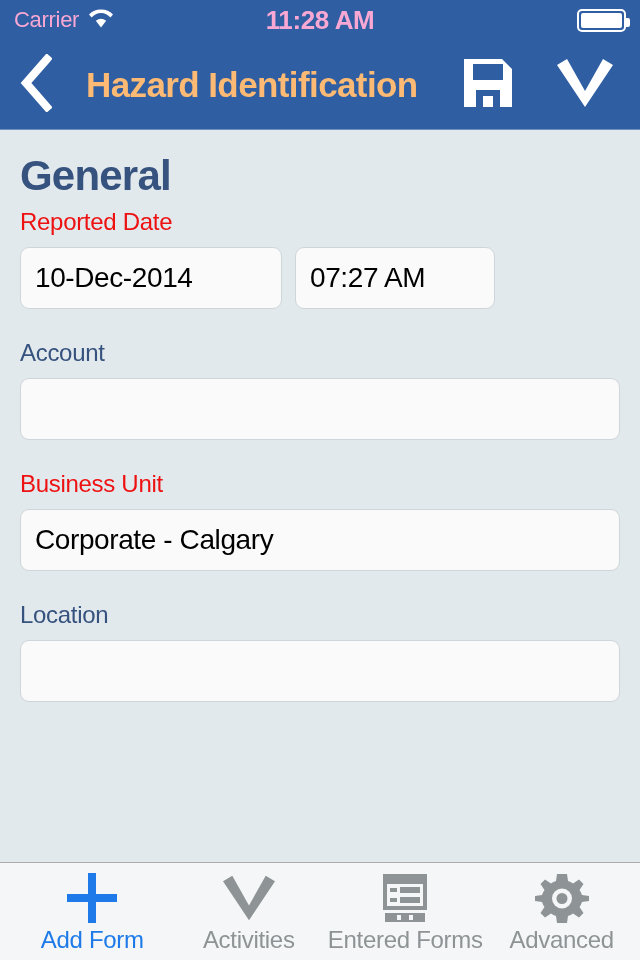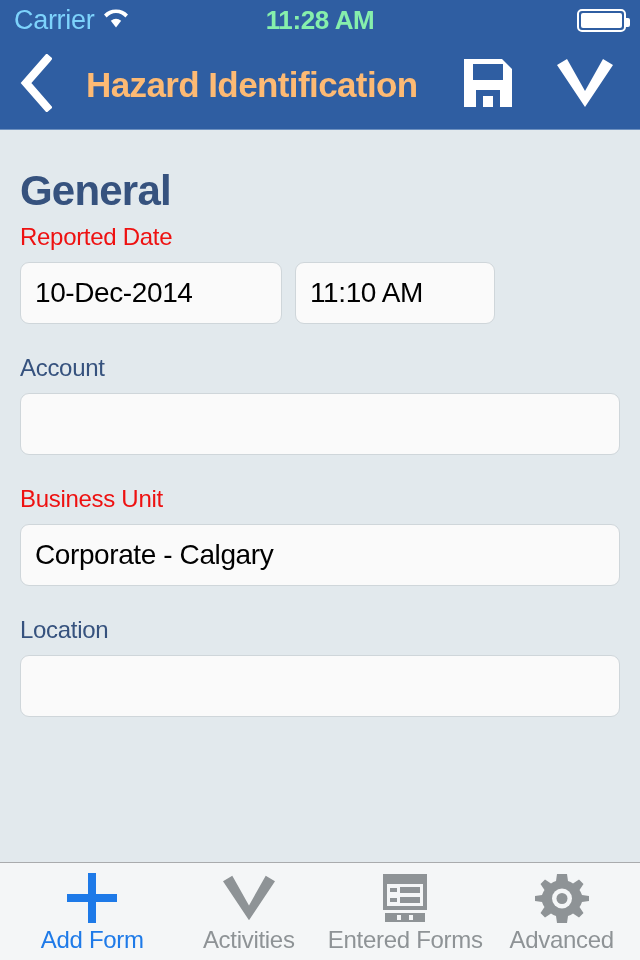--- a/index.html
+++ b/index.html
@@ -30,34 +30,34 @@
     display: flex;
     align-items: center;
     padding: 0 14px;
   }
   .status-left {
     display: flex;
     align-items: center;
     gap: 9px;
   }
   .carrier-text {
-    font-size: 27px;
+    font-size: 22px;
     letter-spacing: -0.3px;
     line-height: 1;
-    color: #7dd3fc;
+    color: #f9a8d4;
   }
   .wifi-icon { display: block; }
   .status-time {
     position: absolute;
     left: 0; right: 0;
     text-align: center;
     font-size: 26px;
     font-weight: bold;
     letter-spacing: -0.4px;
-    color: #86efac;
+    color: #f9a8d4;
     pointer-events: none;
   }
   .status-right {
     margin-left: auto;
     display: flex;
     align-items: center;
   }
   .battery {
     position: relative;
     width: 49px;
@@ -124,21 +124,21 @@
 
   
   .content {
     position: absolute;
     top: 130px;
     left: 0;
     right: 0;
     bottom: 98px;
     overflow: hidden;
     background: #e2e9ed;
-    padding: 15px 20px;
+    padding: 0 20px;
   }
 
   .section-title {
     font-size: 42px;
     font-weight: bold;
     color: #36527e;
     letter-spacing: -0.8px;
     margin-top: 22px;
     margin-bottom: 8px;
   }
@@ -272,21 +272,21 @@
   </div>
 
   <div class="content">
 
     <div class="section-title">General</div>
 
     <div class="field-group">
       <div class="field-label required">Reported Date</div>
       <div class="field-row">
         <div class="input-box date">10-Dec-2014</div>
-        <div class="input-box time">11:10 AM</div>
+        <div class="input-box time">07:27 AM</div>
       </div>
     </div>
 
 
     <div class="field-group">
       <div class="field-label optional">Account</div>
       <div class="input-box full"></div>
     </div>
 
     <div class="field-group">

